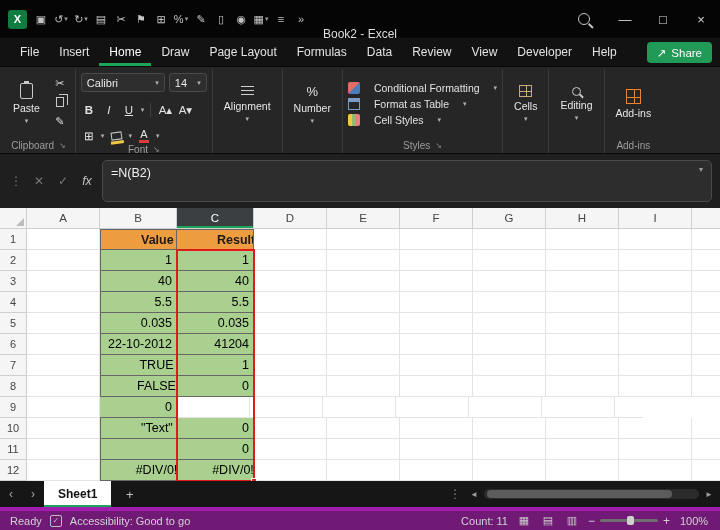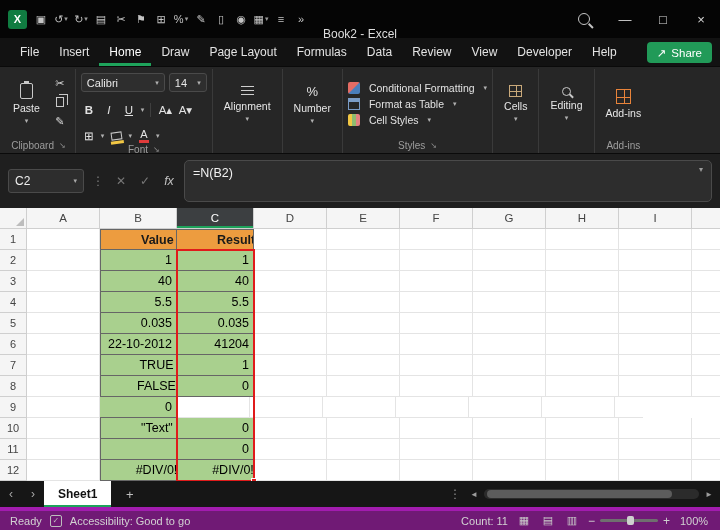--- a/index.html
+++ b/index.html
@@ -45,21 +45,21 @@
   .fsel.name { width:84px; } .fsel.size { width:38px; }
   .fmt-btn { min-width:16px; height:16px; display:flex; align-items:center; justify-content:center; font-size:11.5px; color:#e2e2e2; }
   .fmt-b { font-weight:bold; } .fmt-i { font-style:italic; } .fmt-u { text-decoration:underline; }
   .vdiv { width:1px; height:14px; background:#3f3f3f; margin:0 2px; }
   .fc-ic { font-size:11px; color:#e3e3e3; line-height:1; border-bottom:3px solid #e03b3b; padding:0 1px; }
   .fill-ic { width:11px; height:8px; border:1px solid #c9c9c9; position:relative; transform:rotate(-8deg); }
   .fill-ic::after { content:''; position:absolute; left:-2px; bottom:-5px; width:13px; height:3px; background:#f2c744; }
   .lines-ic { width:13px; height:11px; background:repeating-linear-gradient(to bottom,#cfcfcf 0 1.5px,transparent 1.5px 4px); }
   .pct-ic { font-size:13px; color:#e0e0e0; }
   .stylegrp { display:flex; flex-direction:column; justify-content:center; gap:4px; }
-  .style-item { display:flex; align-items:center; gap:9px; font-size:10.5px; color:#e2e2e2; white-space:nowrap; }
+  .style-item { display:flex; align-items:center; gap:14px; font-size:10.5px; color:#e2e2e2; white-space:nowrap; }
   .cf-ic { width:12px; height:12px; border-radius:2px; background:linear-gradient(135deg,#e46c64 0 49%,#4a7ebb 51% 100%); }
   .fat-ic { width:12px; height:12px; border:1px solid #7a9cc6; background:linear-gradient(#7a9cc6 0 3px,transparent 3px); }
   .cs-ic { width:12px; height:12px; border-radius:2px; background:linear-gradient(90deg,#f2c744 0 4px,#8fbc6f 4px 8px,#e48181 8px 12px); }
   .cells-ic { width:13px; height:12px; border:1px solid #c9a97a;
     background:linear-gradient(#c9a97a,#c9a97a) 6px 0/1px 12px no-repeat, linear-gradient(#c9a97a,#c9a97a) 0 5px/13px 1px no-repeat; }
   .mag-ic { width:9px; height:9px; border:1.5px solid #c9c9c9; border-radius:50%; position:relative; }
   .mag-ic::after { content:''; position:absolute; width:5px; height:1.5px; background:#c9c9c9; right:-4px; bottom:-2px; transform:rotate(45deg); }
   .addins-ic { width:15px; height:15px; border:1px solid #e8833a;
     background:linear-gradient(#e8833a,#e8833a) 7px 0/1px 15px no-repeat, linear-gradient(#e8833a,#e8833a) 0 7px/15px 1px no-repeat; }
 
@@ -313,24 +313,20 @@
         </div>
       </div>
       <div class="rg-label">
         <span>Add-ins</span>
       </div>
     </div>
 
   </div>
 
   <div class="fbar">
-    <div class="namebox">
-      <span>C2</span>
-      <span class="nb-chev">▾</span>
-    </div>
     <span class="fdots">⋮</span>
     <span class="fbtn">✕</span>
     <span class="fbtn">✓</span>
     <span class="fbtn fx">fx</span>
     <div class="finput">
       <span>=N(B2)</span>
       <span class="f-chev">▾</span>
     </div>
   </div>
 

